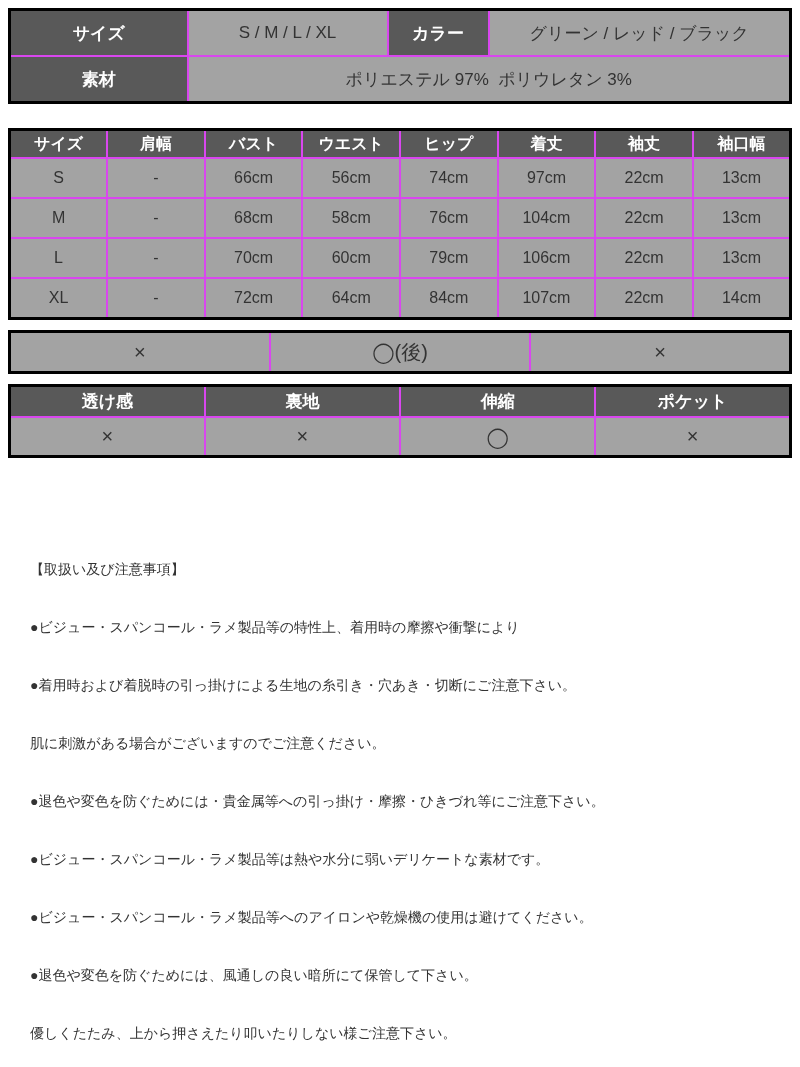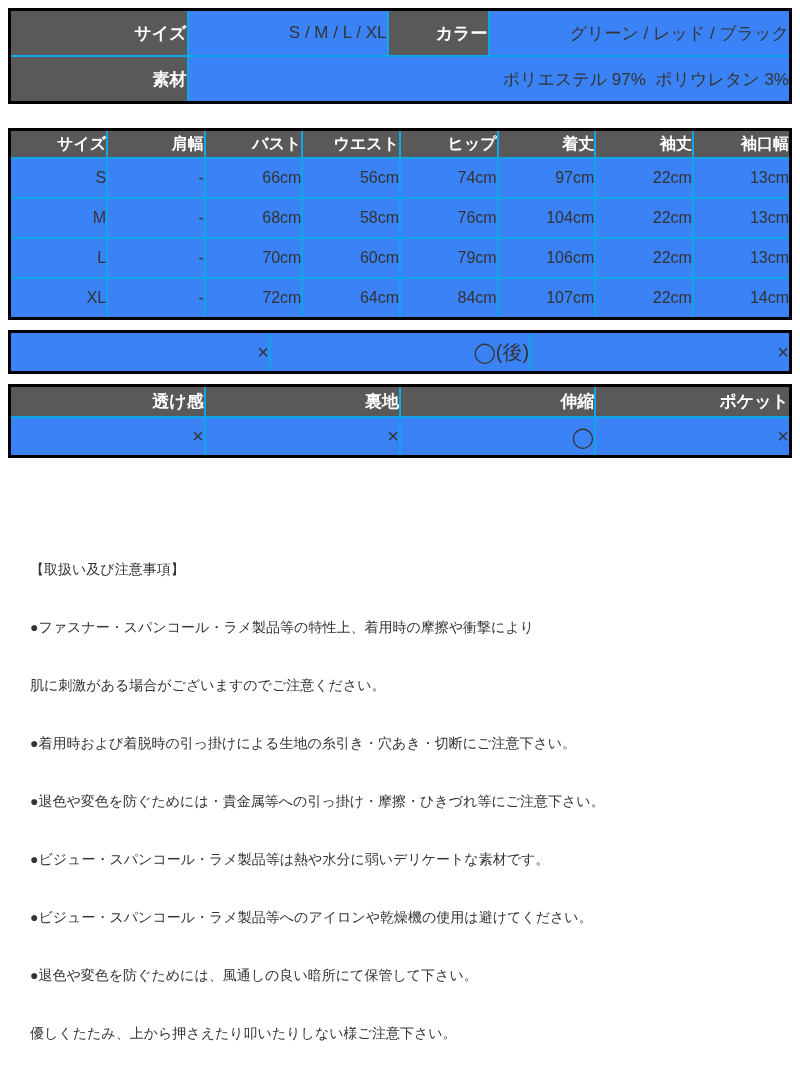--- a/index.html
+++ b/index.html
@@ -7,25 +7,25 @@
     width:800px;height:1067px;background:#ffffff;position:relative;
     font-family:"Liberation Sans","DejaVu Sans",sans-serif;
     -webkit-font-smoothing:antialiased;
   }
   .tbl{
     border-collapse:collapse;table-layout:fixed;
     position:absolute;left:8px;width:784px;
     border:3px solid #000;
   }
   .tbl th,.tbl td{
-    border:2px solid #0ea5e9;text-align:right;vertical-align:middle;
+    border:2px solid #d946ef;text-align:center;vertical-align:middle;
     padding:0;overflow:hidden;
   }
   .tbl th{background:#595959;color:#ffffff;font-weight:bold;font-size:17px;}
-  .tbl td{color:#333333;font-size:16px;background:#3b82f6;}
+  .tbl td{color:#333333;font-size:16px;background:#a3a3a3;}
 
   
   .info-tbl{top:8px;}
   .info-tbl th,.info-tbl td{height:44px;font-size:17px;}
   .info-tbl td.pre{white-space:pre;}
 
   
   .size-tbl{top:128px;}
   .size-tbl th{height:26px;font-size:16px;}
   .size-tbl td{height:38px;}
@@ -148,23 +148,23 @@
         <td>×</td>
         <td>×</td>
         <td>◯</td>
         <td>×</td>
       </tr>
     </tbody>
   </table>
 
   <div class="care">
     <div class="care-line">【取扱い及び注意事項】</div>
-    <div class="care-line">●ファスナー・スパンコール・ラメ製品等の特性上、着用時の摩擦や衝撃により</div>
+    <div class="care-line">●ビジュー・スパンコール・ラメ製品等の特性上、着用時の摩擦や衝撃により</div>
+    <div class="care-line">●着用時および着脱時の引っ掛けによる生地の糸引き・穴あき・切断にご注意下さい。</div>
     <div class="care-line">肌に刺激がある場合がございますのでご注意ください。</div>
-    <div class="care-line">●着用時および着脱時の引っ掛けによる生地の糸引き・穴あき・切断にご注意下さい。</div>
     <div class="care-line">●退色や変色を防ぐためには・貴金属等への引っ掛け・摩擦・ひきづれ等にご注意下さい。</div>
     <div class="care-line">●ビジュー・スパンコール・ラメ製品等は熱や水分に弱いデリケートな素材です。</div>
     <div class="care-line">●ビジュー・スパンコール・ラメ製品等へのアイロンや乾燥機の使用は避けてください。</div>
     <div class="care-line">●退色や変色を防ぐためには、風通しの良い暗所にて保管して下さい。</div>
     <div class="care-line">優しくたたみ、上から押さえたり叩いたりしない様ご注意下さい。</div>
   </div>
 
 </div>
 
 </body></html>

